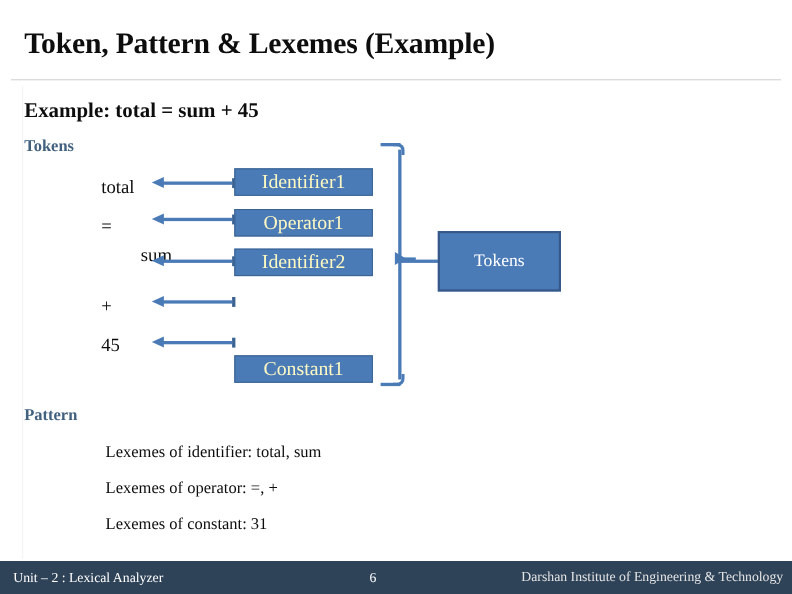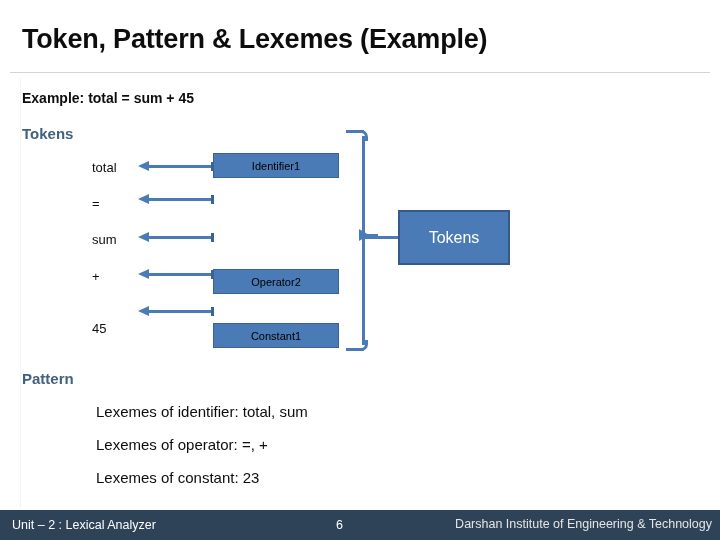--- a/index.html
+++ b/index.html
@@ -9,20 +9,21 @@
   }
   body {
     font-family: "Liberation Sans", sans-serif;
   }
   #slide {
     position: relative;
     width: 720px;
     height: 540px;
     background: #ffffff;
     overflow: hidden;
+    font-family: Liberation Serif, serif;
   }
 
   
   #slide-title {
     position: absolute;
     left: 22px;
     top: 24px;
     width: 660px;
     font-size: 27px;
     font-weight: bold;
@@ -45,21 +46,21 @@
     left: 20px;
     top: 78px;
     width: 1px;
     height: 430px;
     background: #f2f4f6;
   }
 
   
   .body-line {
     position: absolute;
-    font-size: 14px;
+    font-size: 19px;
     color: #0d0d0d;
     white-space: nowrap;
   }
   #example-line {
     left: 22px;
     top: 90px;
     font-weight: bold;
   }
   .section-heading {
     position: absolute;
@@ -69,37 +70,37 @@
     color: #41617f;
     white-space: nowrap;
   }
   #tokens-heading { top: 125px; }
   #lexemes-heading { top: 370px; }
 
   
   .token-label {
     position: absolute;
     left: 92px;
-    font-size: 13px;
+    font-size: 17px;
     color: #0d0d0d;
     white-space: nowrap;
     line-height: 1;
   }
 
   
   .cat-box {
     position: absolute;
     left: 213px;
     width: 126px;
     height: 25px;
     box-sizing: border-box;
     background: #4a7bb7;
     border: 1.5px solid #3b6392;
-    color: #000000;
-    font-size: 11px;
+    color: #fef9c3;
+    font-size: 18px;
     display: flex;
     align-items: center;
     justify-content: center;
     white-space: nowrap;
   }
 
   
   .arrow-row {
     position: absolute;
     left: 138px;
@@ -297,37 +298,38 @@
     <span class="tail"></span>
   </div>
   <div class="cat-box" style="top:153px;">Identifier1</div>
 
   <div class="token-label" style="top:197px;">=</div>
   <div class="arrow-row" style="top:194px;">
     <span class="head"></span>
     <span class="shaft"></span>
     <span class="tail"></span>
   </div>
-
-  <div class="token-label" style="top:233px;">sum</div>
+  <div class="cat-box" style="top:190px;">Operator1</div>
+
+  <div class="token-label" style="top:223px;margin-left:36px;">sum</div>
   <div class="arrow-row" style="top:232px;">
     <span class="head"></span>
     <span class="shaft"></span>
     <span class="tail"></span>
   </div>
+  <div class="cat-box" style="top:226px;">Identifier2</div>
 
   <div class="token-label" style="top:270px;">+</div>
   <div class="arrow-row" style="top:269px;">
     <span class="head"></span>
     <span class="shaft"></span>
     <span class="tail"></span>
   </div>
-  <div class="cat-box" style="top:269px;">Operator2</div>
-
-  <div class="token-label" style="top:322px;">45</div>
+
+  <div class="token-label" style="top:305px;">45</div>
   <div class="arrow-row" style="top:306px;">
     <span class="head"></span>
     <span class="shaft"></span>
     <span class="tail"></span>
   </div>
   <div class="cat-box" style="top:323px;">Constant1</div>
 
   <div id="brace">
     <span class="tip-top"></span>
     <span class="curve-top"></span>
@@ -337,21 +339,21 @@
     <span class="mid-stub"></span>
     <span class="mid-head"></span>
   </div>
   <div id="brace-connector"></div>
 
   <div id="tokens-callout">Tokens</div>
 
   <div class="section-heading" id="lexemes-heading">Pattern</div>
   <div class="lexeme-line" style="top:436px;">Lexemes of operator: =, +</div>
   <div class="lexeme-line" style="top:403px;">Lexemes of identifier: total, sum</div>
-  <div class="lexeme-line" style="top:469px;">Lexemes of constant: 23</div>
+  <div class="lexeme-line" style="top:469px;">Lexemes of constant: 31</div>
 
   <div id="footer">
     <div id="footer-left">Unit – 2 : Lexical Analyzer</div>
     <div id="footer-page">6</div>
     <div id="footer-right">Darshan Institute of Engineering &amp; Technology</div>
   </div>
 
 </div>
 
 </body></html>

